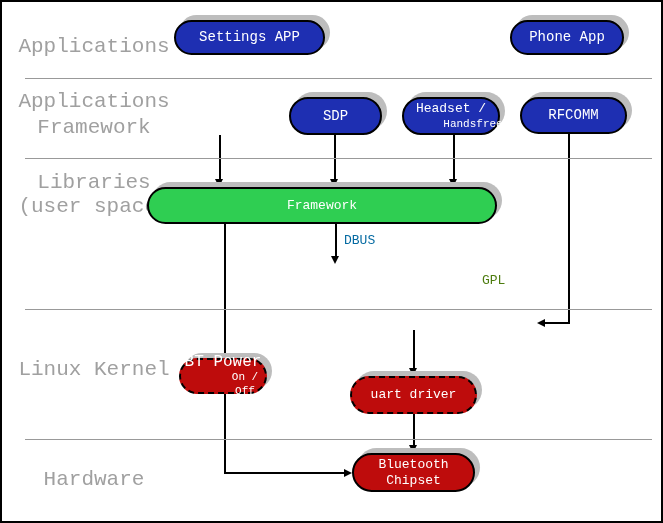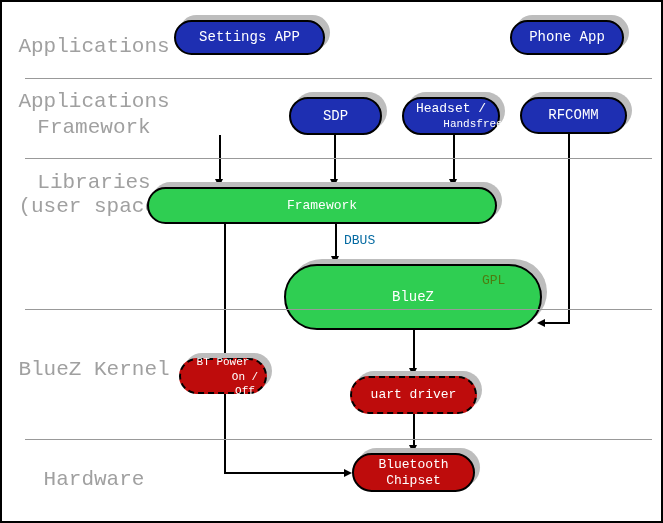--- a/index.html
+++ b/index.html
@@ -19,21 +19,21 @@
     color:#fff;text-align:center;z-index:3;
     box-shadow:5px -5px 0 var(--shadow);
   }
   .pill.blue{background:var(--blue);}
   .pill.green{background:var(--green);}
   .pill.red{background:var(--red);}
   .pill.dashed{border-style:dashed;}
   .pill span{display:block;}
   .t14{font-size:14px;line-height:17px;}
   .t13{font-size:13px;line-height:16px;}
-  .t12{font-size:11px;line-height:15px;}
+  .t12{font-size:16px;line-height:15px;}
   .t11{font-size:11px;line-height:14px;padding-left:44px;}
   .vline{position:absolute;width:2px;background:#000;z-index:2;}
   .hline{position:absolute;height:2px;background:#000;z-index:2;}
   .arr{position:absolute;width:0;height:0;z-index:2;}
   .arr.down{border-left:4.5px solid transparent;border-right:4.5px solid transparent;border-top:8px solid #000;}
   .arr.left{border-top:4.5px solid transparent;border-bottom:4.5px solid transparent;border-right:8px solid #000;}
   .arr.right{border-top:4.5px solid transparent;border-bottom:4.5px solid transparent;border-left:8px solid #000;}
   .edge-label{position:absolute;color:#0369a1;font-size:13px;z-index:2;white-space:nowrap;}
   .license{position:absolute;color:#4d7c0f;font-size:13px;z-index:3;white-space:nowrap;}
 </style>
@@ -44,21 +44,21 @@
 
   <div class="layer-label" style="top:32px">Applications</div>
   <div class="layer-label" style="top:87px">
     <span style="display:block">Applications</span>
     <span style="display:block">Framework</span>
   </div>
   <div class="layer-label" style="top:169px;line-height:24px">
     <span style="display:block">Libraries</span>
     <span style="display:block">(user space)</span>
   </div>
-  <div class="layer-label" style="top:355px">BlueZ Kernel</div>
+  <div class="layer-label" style="top:355px">Linux Kernel</div>
   <div class="layer-label" style="top:465px">Hardware</div>
 
   <div class="divider" style="top:76px"></div>
   <div class="divider" style="top:156px"></div>
   <div class="divider" style="top:307px"></div>
   <div class="divider" style="top:437px"></div>
 
   <div class="vline" style="left:217px;top:133px;height:46px"></div>
   <div class="arr down" style="left:213px;top:177px"></div>
 
@@ -100,23 +100,20 @@
     <span class="t13">Headset /</span>
     <span class="t11">Handsfree</span>
   </div>
   <div class="pill blue t14" style="left:518px;top:95px;width:107px;height:37px">
     <span>RFCOMM</span>
   </div>
 
   <div class="pill green t13" style="left:145px;top:185px;width:350px;height:37px">
     <span>Framework</span>
   </div>
-  <div class="pill green t14" style="left:282px;top:262px;width:258px;height:66px">
-    <span>BlueZ</span>
-  </div>
   <div class="license" style="left:480px;top:271px">GPL</div>
 
   <div class="pill red dashed" style="left:177px;top:356px;width:88px;height:36px">
     <span class="t12">BT Power</span>
     <span class="t11">On / Off</span>
   </div>
   <div class="pill red dashed t13" style="left:348px;top:374px;width:127px;height:38px">
     <span>uart driver</span>
   </div>
 

